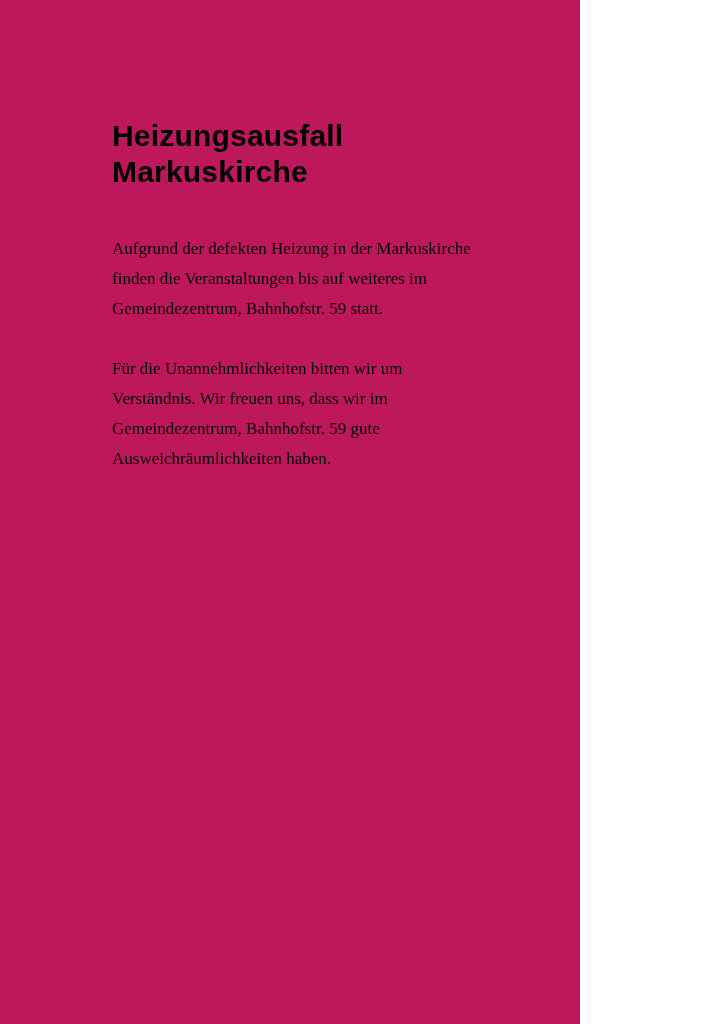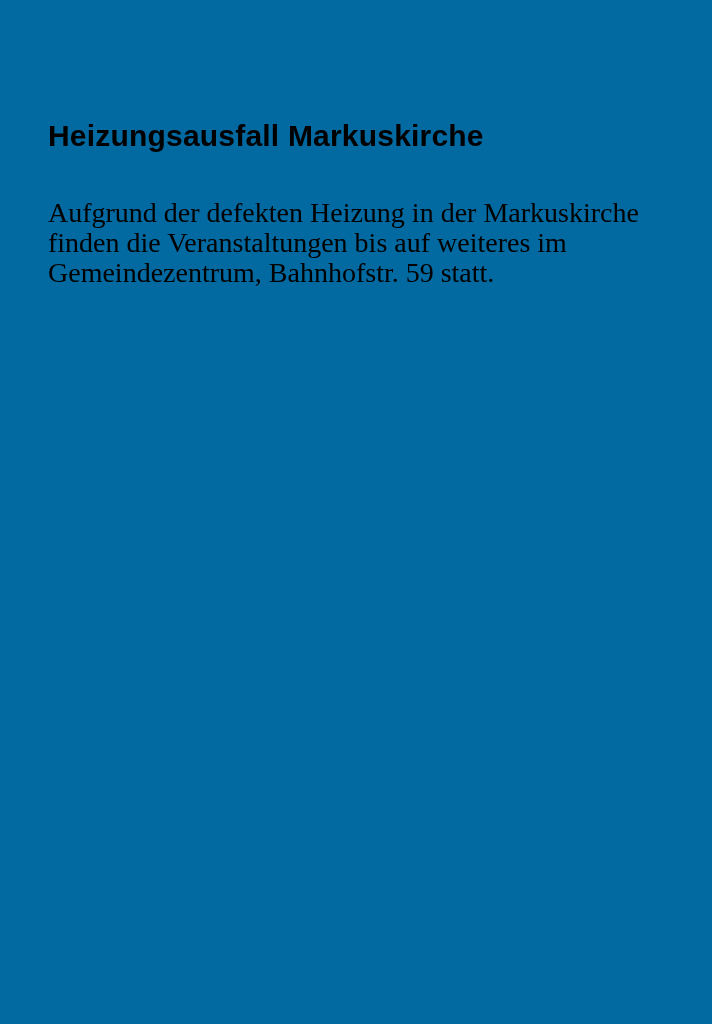--- a/index.html
+++ b/index.html
@@ -9,47 +9,51 @@
   }
   body {
     width: 724px;
     height: 1024px;
     overflow: hidden;
     font-family: "Liberation Serif", serif;
     color: #000000;
   }
   .page {
     box-sizing: border-box;
-    width: 712px;
+    width: 580px;
     height: 1024px;
-    background: #0369a1;
-    padding: 118px 70px 0 48px;
+    background: #be185d;
+    padding: 118px 70px 0 112px;
   }
   .doc-title {
     font-family: "Liberation Sans", sans-serif;
     font-weight: bold;
     font-size: 30px;
     line-height: 36px;
     letter-spacing: 0.2px;
     margin: 0 0 44px 0;
     color: #000000;
   }
   .doc-paragraph {
     font-family: "Liberation Serif", serif;
-    font-size: 28px;
+    font-size: 17px;
     line-height: 30px;
     margin: 8px 0 30px 0;
     white-space: pre-line; 
     color: #000000;
   }
 </style>
 </head>
 <body>
 
 <div class="page">
   <h1 class="doc-title">Heizungsausfall Markuskirche</h1>
 
   <p class="doc-paragraph">Aufgrund der defekten Heizung in der Markuskirche
 finden die Veranstaltungen bis auf weiteres im
 Gemeindezentrum, Bahnhofstr. 59 statt.</p>
 
 
+  <p class="doc-paragraph">Für die Unannehmlichkeiten bitten wir um
+Verständnis. Wir freuen uns, dass wir im
+Gemeindezentrum, Bahnhofstr. 59 gute
+Ausweichräumlichkeiten haben.</p>
 </div>
 
 </body></html>

